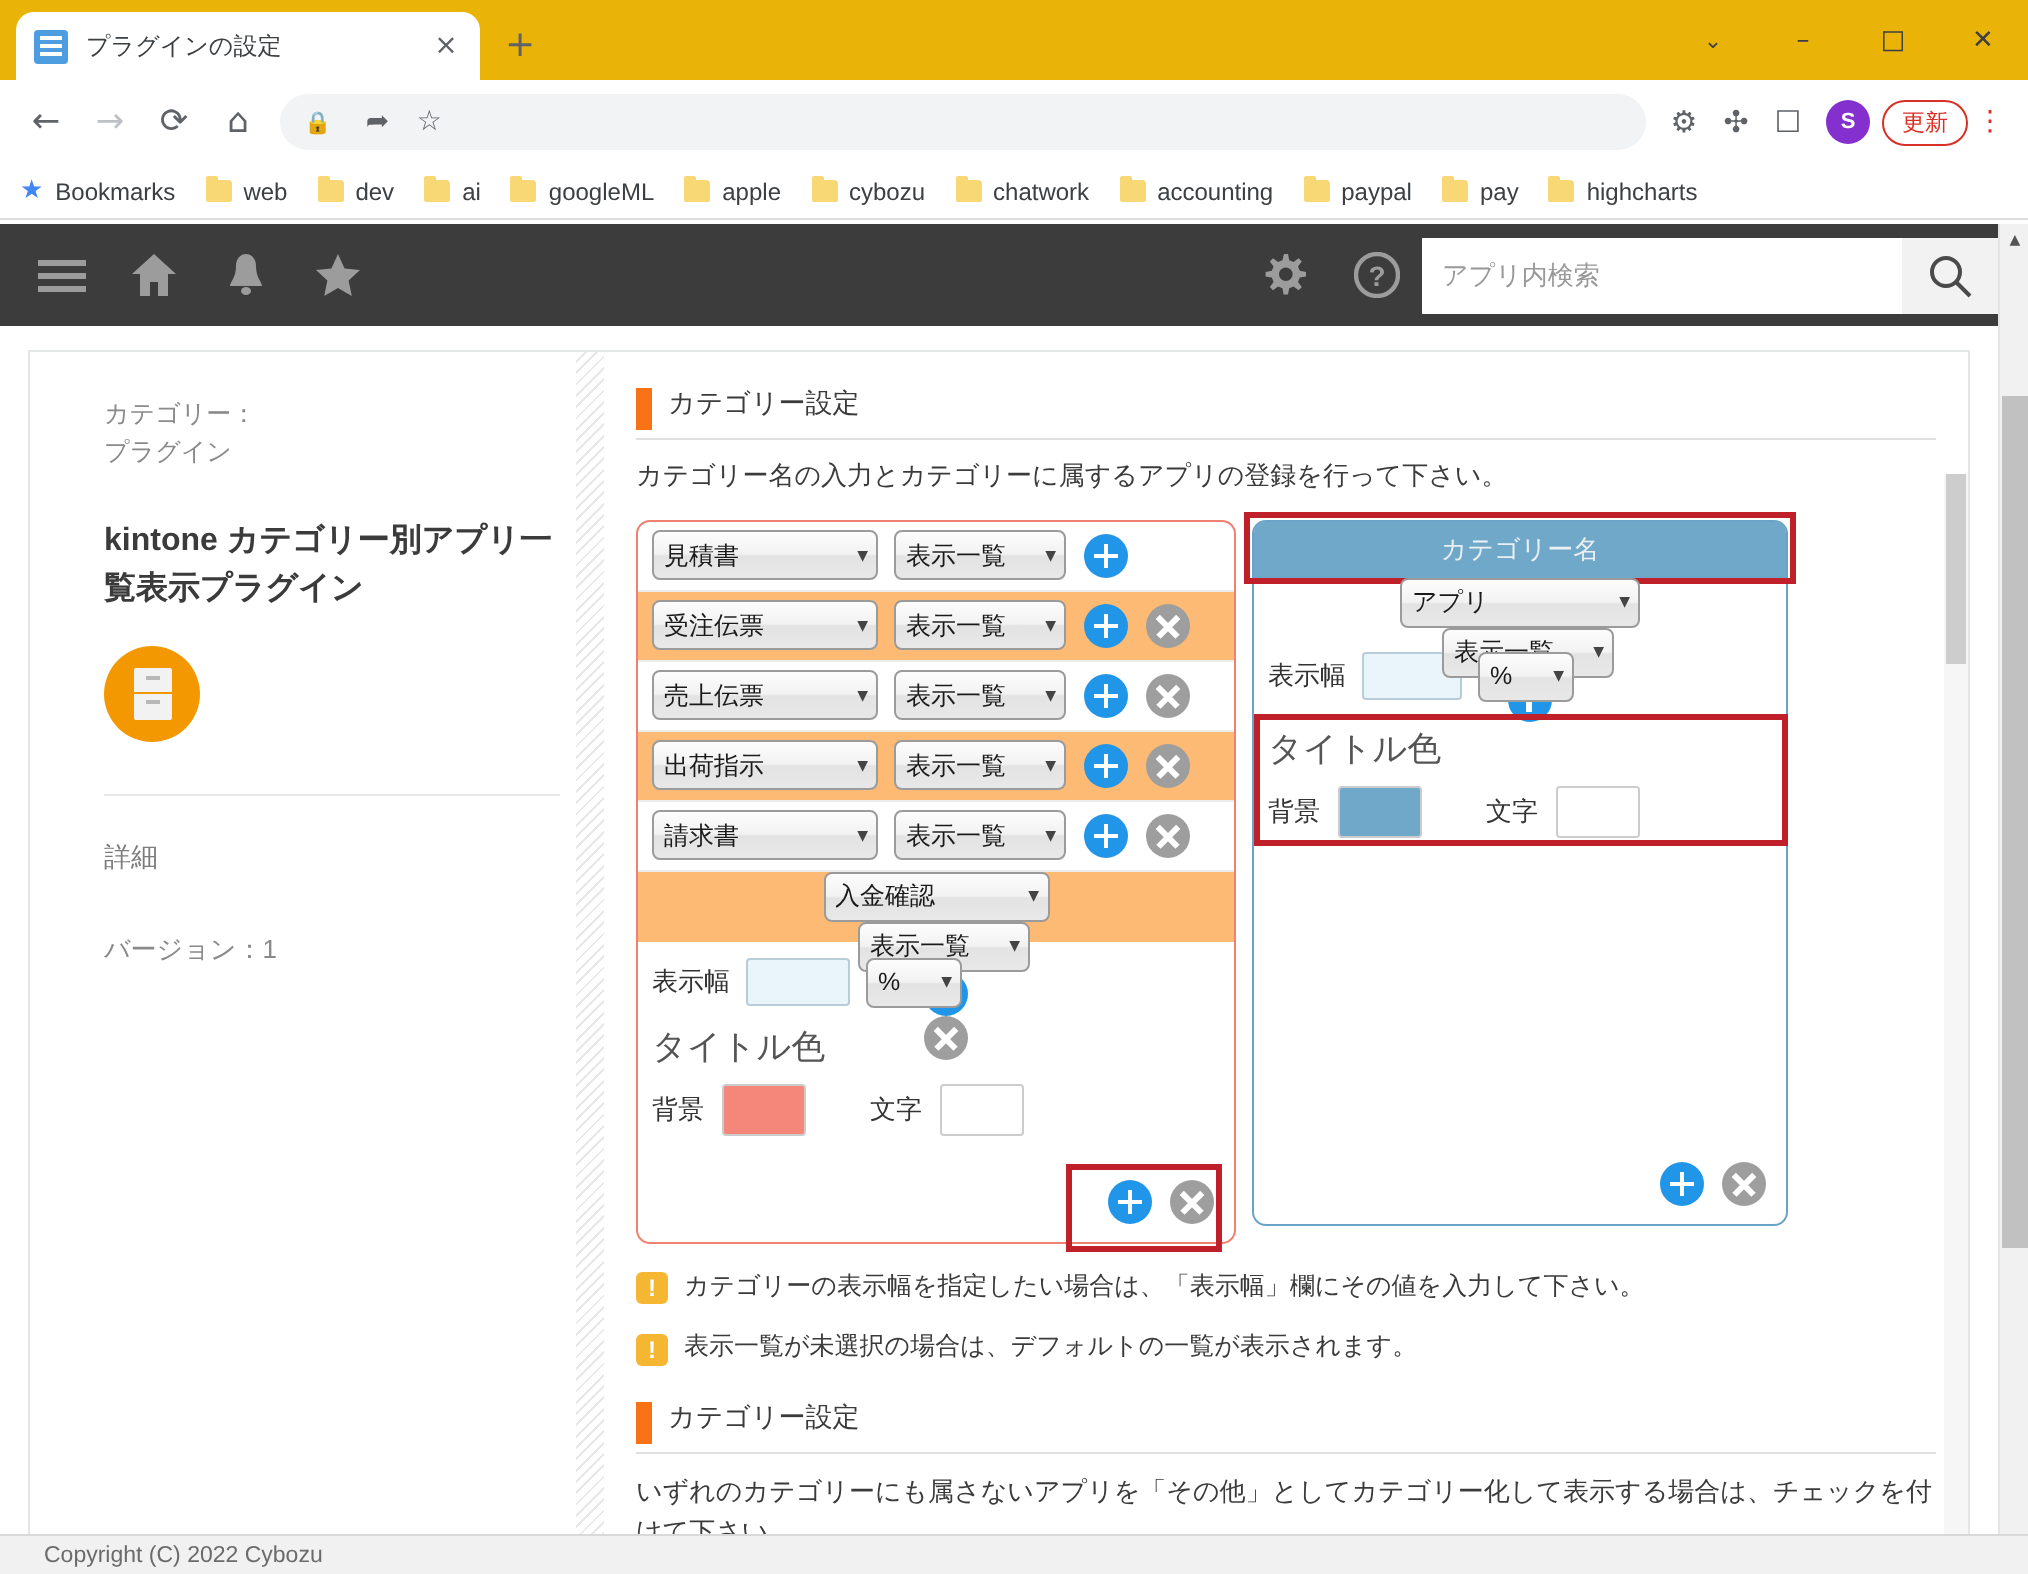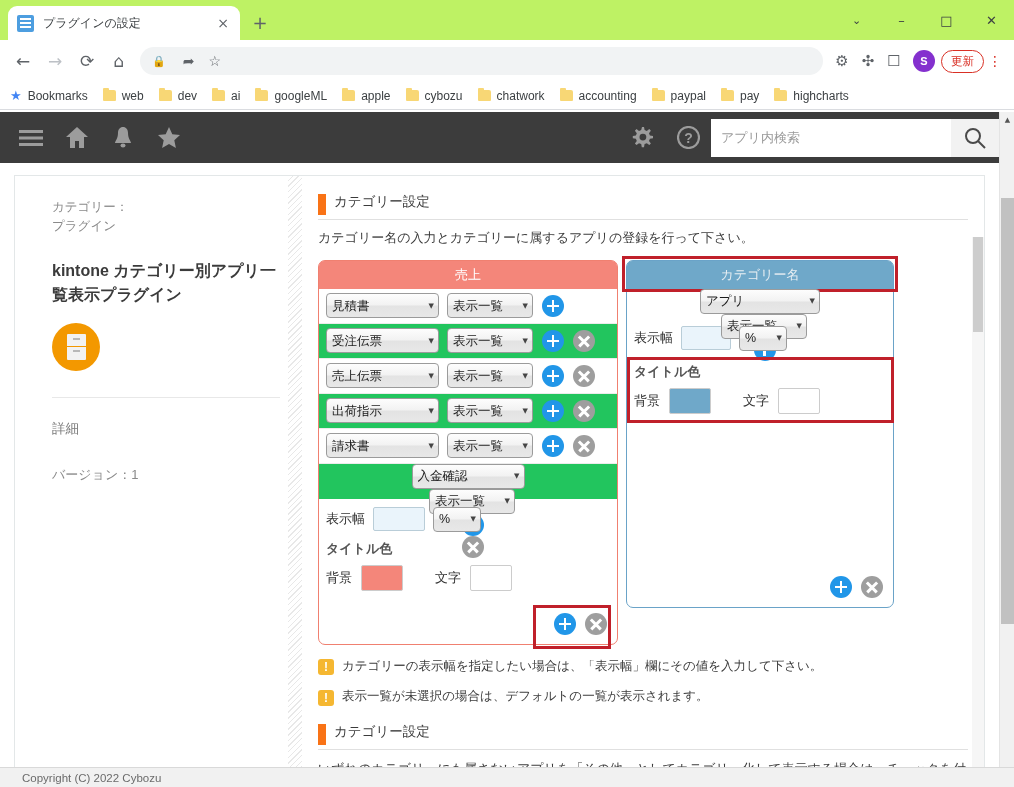--- a/index.html
+++ b/index.html
@@ -9,21 +9,21 @@
     width: 1014px; height: 787px;
     overflow: hidden;
     font-family: "Liberation Sans", "DejaVu Sans", sans-serif;
     background: #ffffff;
   }
 
   
   .browser { width: 1014px; height: 787px; position: relative; background:#fff; }
 
   .tabstrip {
-    height: 40px; background: #bef264;
+    height: 40px; background: #eab308;
     display: flex; align-items: flex-end; position: relative;
   }
   .tab {
     margin-left: 8px; width: 232px; height: 34px;
     background: #fff; border-radius: 9px 9px 0 0;
     display: flex; align-items: center; padding: 0 9px;
     position: relative;
   }
   .tab-favicon {
     width: 17px; height: 17px; border-radius: 2px;
@@ -195,21 +195,21 @@
   .cat-head.blue { background:#6fa8c9; color:#e9eff3; }
   .cat-head.blue::after {
     content:""; position:absolute; left:-5px; top:-5px; right:-5px; bottom:-3px;
     border: 3px solid #c0202a; pointer-events:none;
   }
 
   .app-row {
     display: flex; align-items: center; height: 35px; padding: 0 7px;
     border-bottom: 1px solid #ececec;
   }
-  .app-row.alt { background: #22c55e; }
+  .app-row.alt { background: #fdba74; }
   .app-row.plain { border-bottom: none; flex-direction: column; }
 
   select.sel {
     -webkit-appearance: none; appearance: none;
     height: 25px; border: 1px solid #9b9b9b; border-radius: 4px;
     background: linear-gradient(180deg,#fdfdfd 0%, #f2f2f2 48%, #e3e3e3 52%, #e8e8e8 100%);
     font-size: 12.5px; color: #1a1a1a; padding: 0 18px 0 5px;
     font-family: "Liberation Sans", sans-serif;
   }
   .selwrap { position: relative; display: inline-block; }
@@ -234,21 +234,21 @@
 
   .width-row { display:flex; align-items:center; padding: 8px 7px 0 7px; }
   .width-lbl { font-size: 13px; color:#333; margin-right: 8px; }
   .width-inp {
     width: 52px; height: 24px; border: 1px solid #b9cdd8; background:#eaf4fb;
     border-radius: 2px; margin-right: 8px;
   }
   .width-inp.sm { width: 50px; }
 
   .title-color-box { padding: 8px 7px 0 7px; position: relative; }
-  .tc-lbl { font-size: 13px; color:#555;font-weight:bold; }
+  .tc-lbl { font-size: 17px; color:#555; }
   .tc-row { display:flex; align-items:center; margin-top: 7px; }
   .tc-name { font-size: 13px; color:#333; margin-right: 9px; }
   .sw {
     width: 42px; height: 26px; border: 1px solid #ccc; border-radius: 2px;
   }
   .sw.white { background:#fff; }
   .tc-name2 { font-size:13px; color:#333; margin: 0 9px 0 32px; }
 
   .tc-highlight::after {
     content:""; position:absolute; left:0px; top:2px; right:-1px; height: 60px;
@@ -465,21 +465,20 @@
 
         <div class="pl-main">
 
           <div class="sect-title">カテゴリー設定</div>
           <div class="sect-rule"></div>
           <div class="sect-desc">カテゴリー名の入力とカテゴリーに属するアプリの登録を行って下さい。</div>
 
           <div class="cat-row">
 
             <div class="cat-panel red">
-              <div class="cat-head red">売上</div>
 
               <div class="app-row">
                 <span class="selwrap">
                   <select class="sel sel-app">
                     <option>見積書</option>
                   </select>
                 </span>
                 <span class="selwrap" style="margin-left:8px">
                   <select class="sel sel-view">
                     <option>表示一覧</option>

